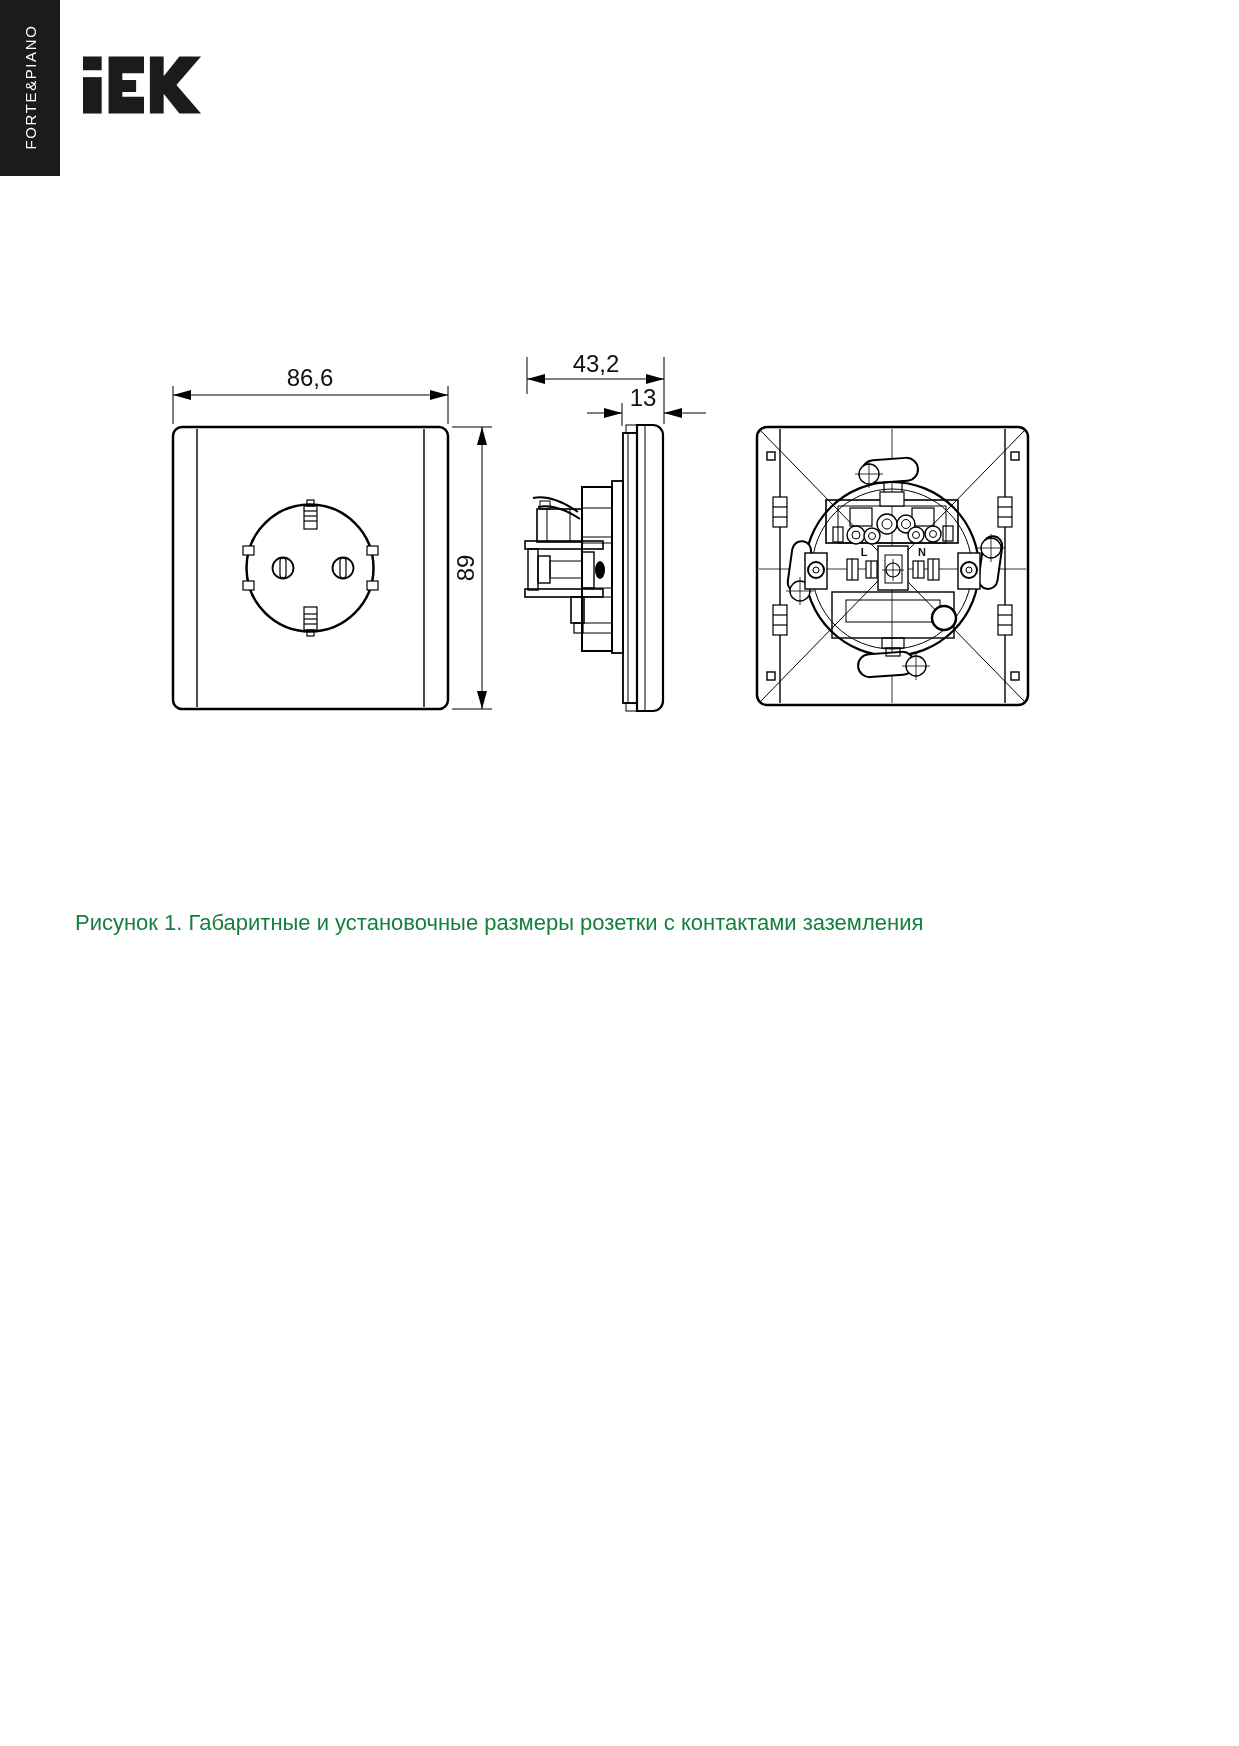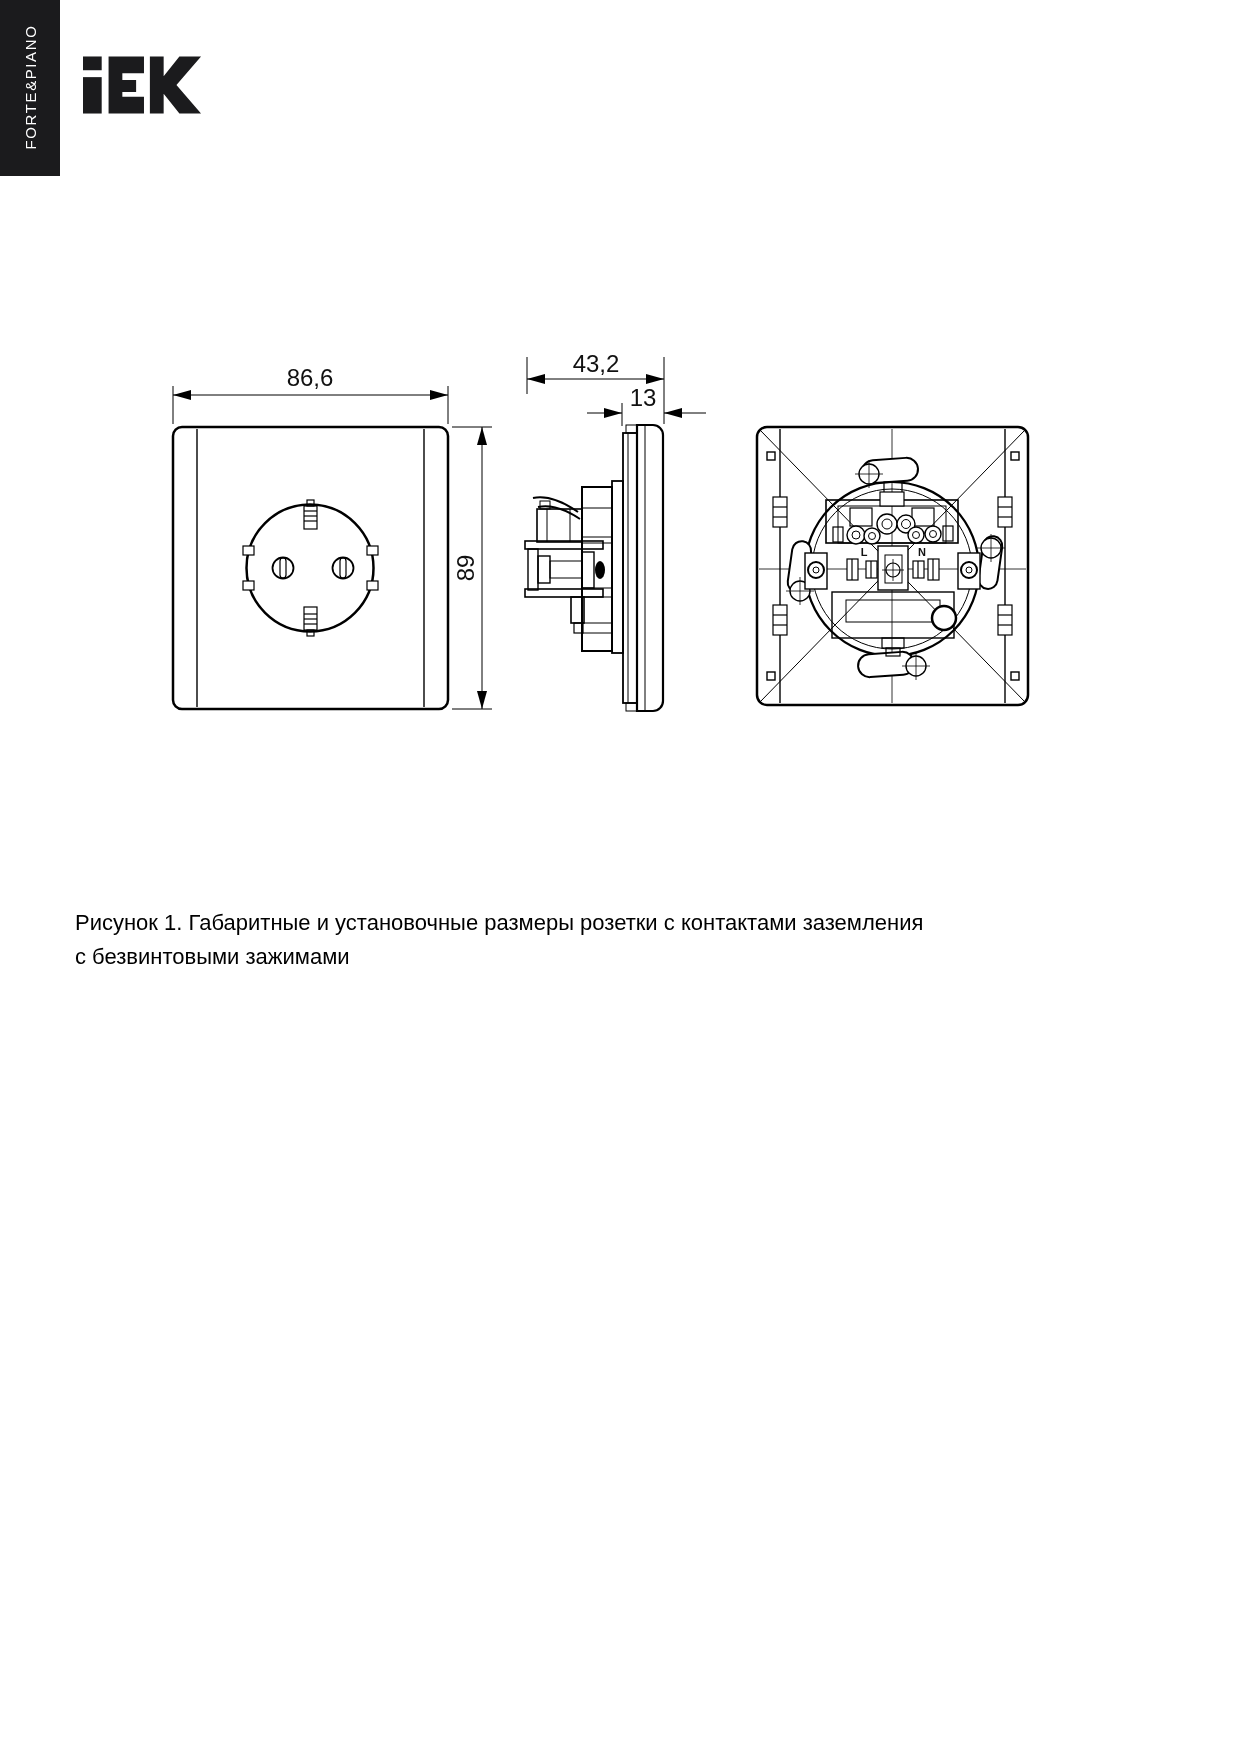--- a/index.html
+++ b/index.html
@@ -33,21 +33,21 @@
   .s14{stroke-width:1.4px}.s16{stroke-width:1.6px}.s18{stroke-width:1.8px}
   .s20{stroke-width:2px}.s22{stroke-width:2.2px}.s25{stroke-width:2.5px}
   .dim-label{
     font-family:"Liberation Sans",sans-serif;font-size:24px;fill:#111;stroke:none;
   }
   .term-label{
     font-family:"Liberation Sans",sans-serif;font-size:11px;font-weight:bold;fill:#111;stroke:none;
   }
   .caption{
     position:absolute;left:75px;top:906px;width:1000px;
-    font-size:22px;line-height:34px;color:#000000;
+    font-size:22px;line-height:34px;color:#15803d;
   }
 </style>
 </head>
 <body>
 
 <div class="page">
 
   <div class="brand-tab">
     <div class="vtext">FORTE&amp;PIANO</div>
   </div>
@@ -298,16 +298,15 @@
         <rect x="846" y="600" width="94" height="22" class="s10"></rect>
         <circle cx="944" cy="618" r="12" class="s25 wf"></circle>
         <rect x="882" y="638" width="22" height="10" class="s12"></rect>
         <rect x="886" y="648" width="14" height="8" class="s12"></rect>
       </g>
     </g>
   </svg>
 
   <div class="caption">
     <div>Рисунок 1. Габаритные и установочные размеры розетки с контактами заземления</div>
-    <div>с безвинтовыми зажимами</div>
   </div>
 
 </div>
 
 </body></html>

